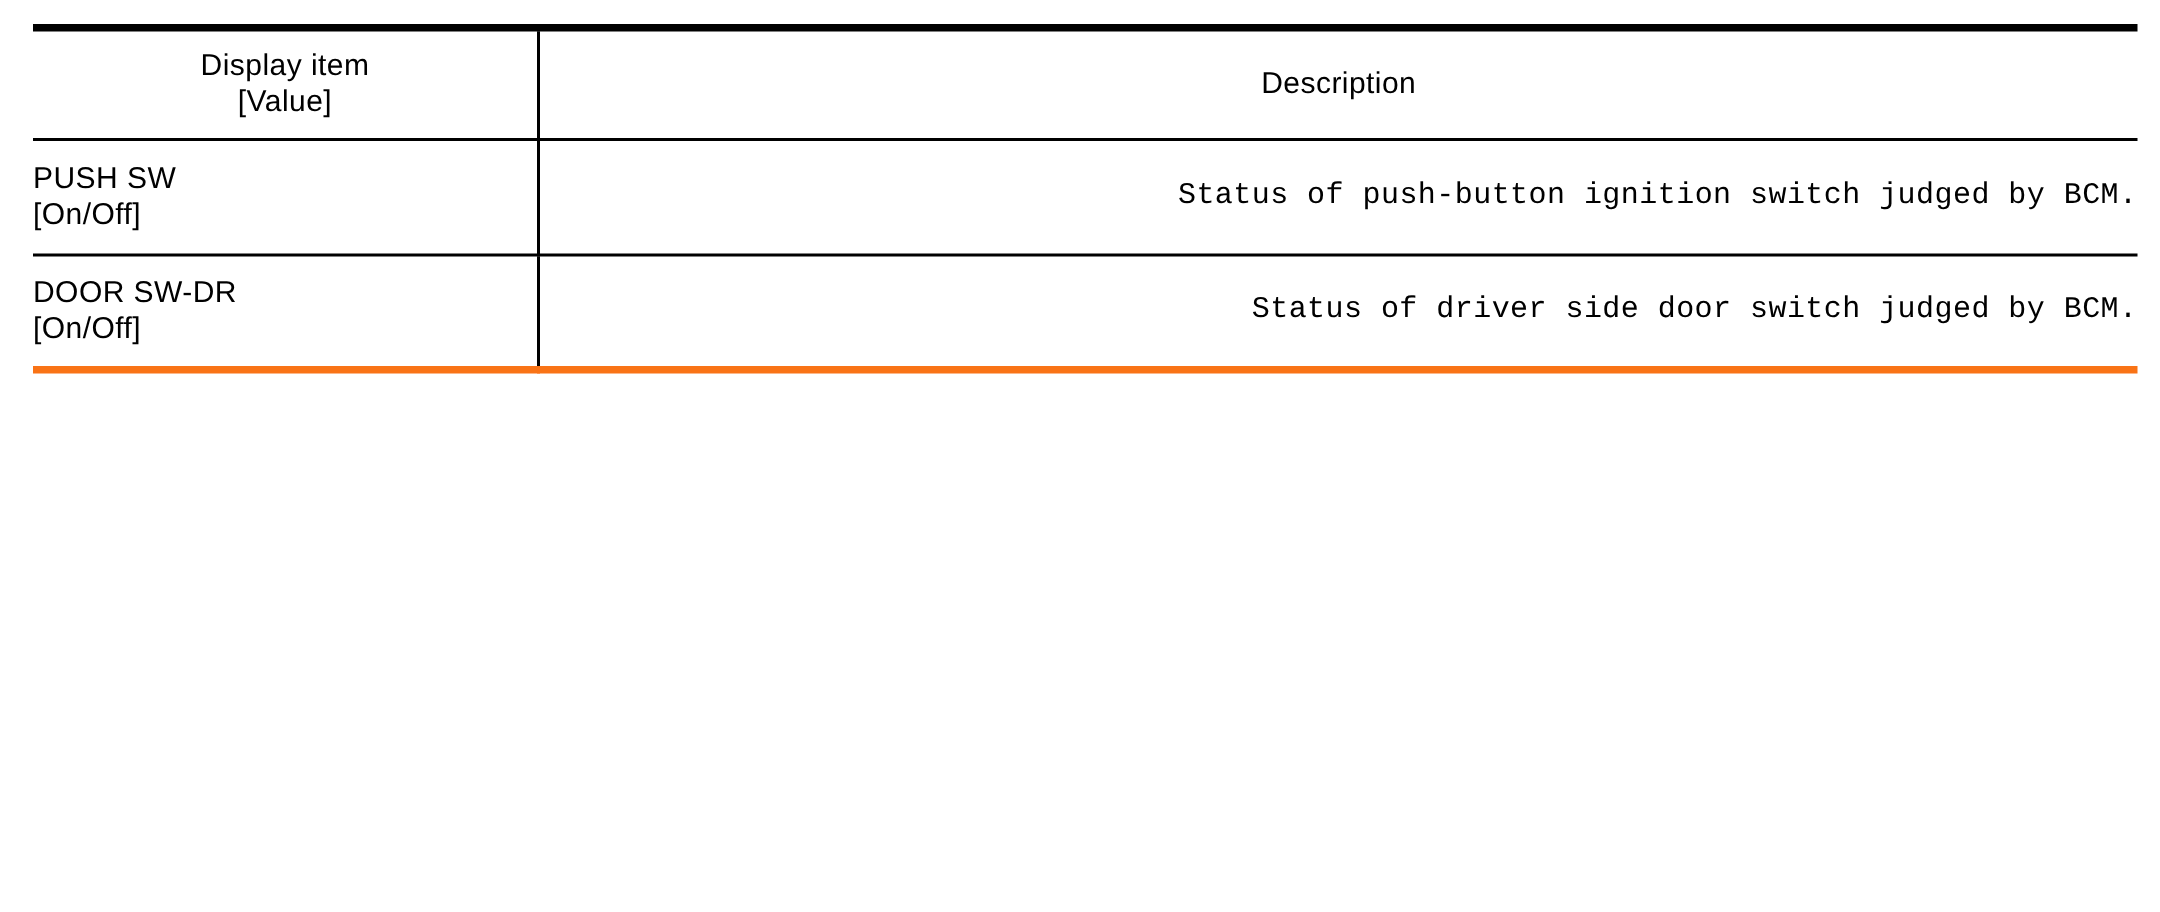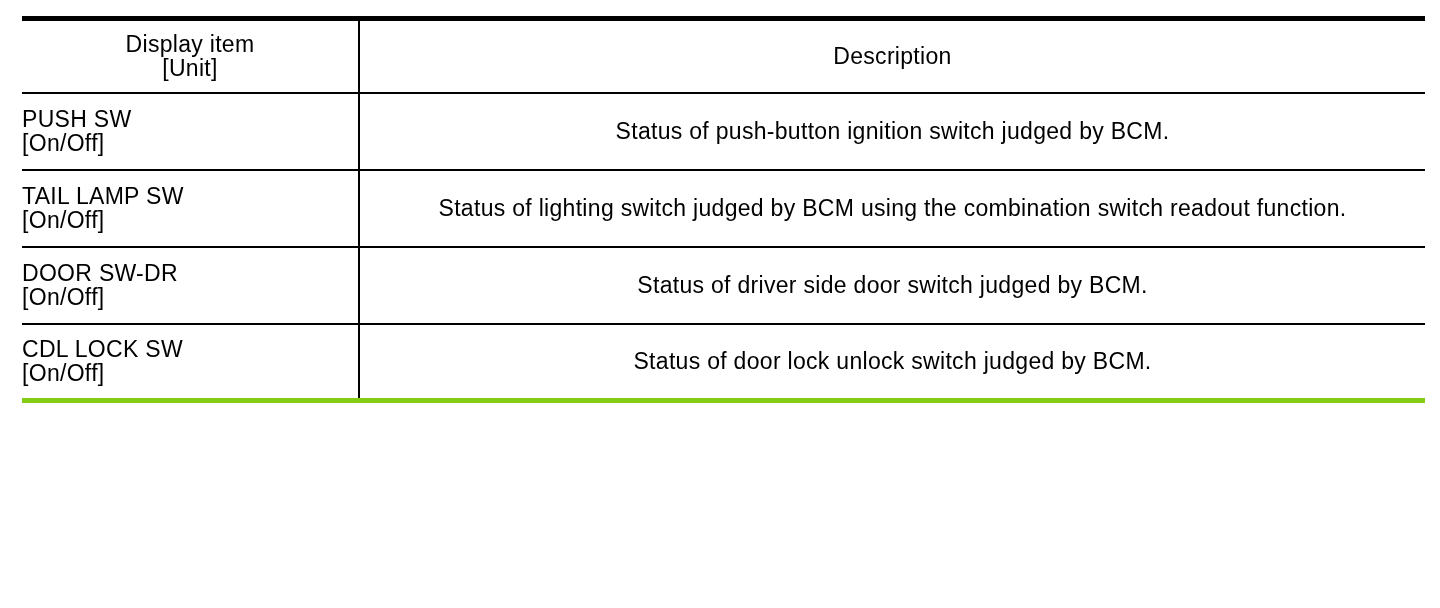--- a/index.html
+++ b/index.html
@@ -18,89 +18,75 @@
     background: #ffffff;
   }
   table.spec-table {
     position: absolute;
     left: 22px;
     top: 16px;
     width: 1403px;
     border-collapse: collapse;
     table-layout: fixed;
     border-top: 5px solid #000000;
-    border-bottom: 5px solid #84cc16;
+    border-bottom: 5px solid #f97316;
     color: #000000;
-    font-size: 23px;
+    font-size: 20px;
     letter-spacing: 0.3px;
     line-height: 24px;
   }
   table.spec-table th,
   table.spec-table td {
     border-bottom: 2px solid #000000;
     vertical-align: middle;
     background: #ffffff;
     font-weight: normal;
     padding: 0;
   }
   table.spec-table th:first-child,
   table.spec-table td:first-child {
     border-right: 2px solid #000000;
     width: 336px;
   }
   thead tr { height: 74px; }
   tbody tr { height: 77px; margin-left: 48px; }
   th.col-head { text-align: center; }
   td.item-cell { text-align: left; padding-left: 9px; }
-  td.desc-cell { text-align: center; padding-left: 15px; }
+  td.desc-cell { text-align: right; padding-left: 15px; font-family: Liberation Mono, monospace; }
 </style>
 </head>
 <body>
 
 <div class="page">
   <table class="spec-table">
     <thead>
       <tr>
         <th class="col-head">
           <div>Display item</div>
-          <div>[Unit]</div>
+          <div>[Value]</div>
         </th>
         <th class="col-head">Description</th>
       </tr>
     </thead>
     <tbody id="table-body">
   <tr>
     <td class="item-cell">
       <div>PUSH SW</div>
       <div>[On/Off]</div>
     </td>
     <td class="desc-cell">Status of push-button ignition switch judged by BCM.</td>
   </tr>
 
 
 
-  <tr>
-    <td class="item-cell">
-      <div>TAIL LAMP SW</div>
-      <div>[On/Off]</div>
-    </td>
-    <td class="desc-cell">Status of lighting switch judged by BCM using the combination switch readout function.</td>
-  </tr>
 
 
   <tr>
     <td class="item-cell">
       <div>DOOR SW-DR</div>
       <div>[On/Off]</div>
     </td>
     <td class="desc-cell">Status of driver side door switch judged by BCM.</td>
   </tr>
 
-  <tr>
-    <td class="item-cell">
-      <div>CDL LOCK SW</div>
-      <div>[On/Off]</div>
-    </td>
-    <td class="desc-cell">Status of door lock unlock switch judged by BCM.</td>
-  </tr>
 </tbody>
   </table>
 </div>
 
 </body></html>

